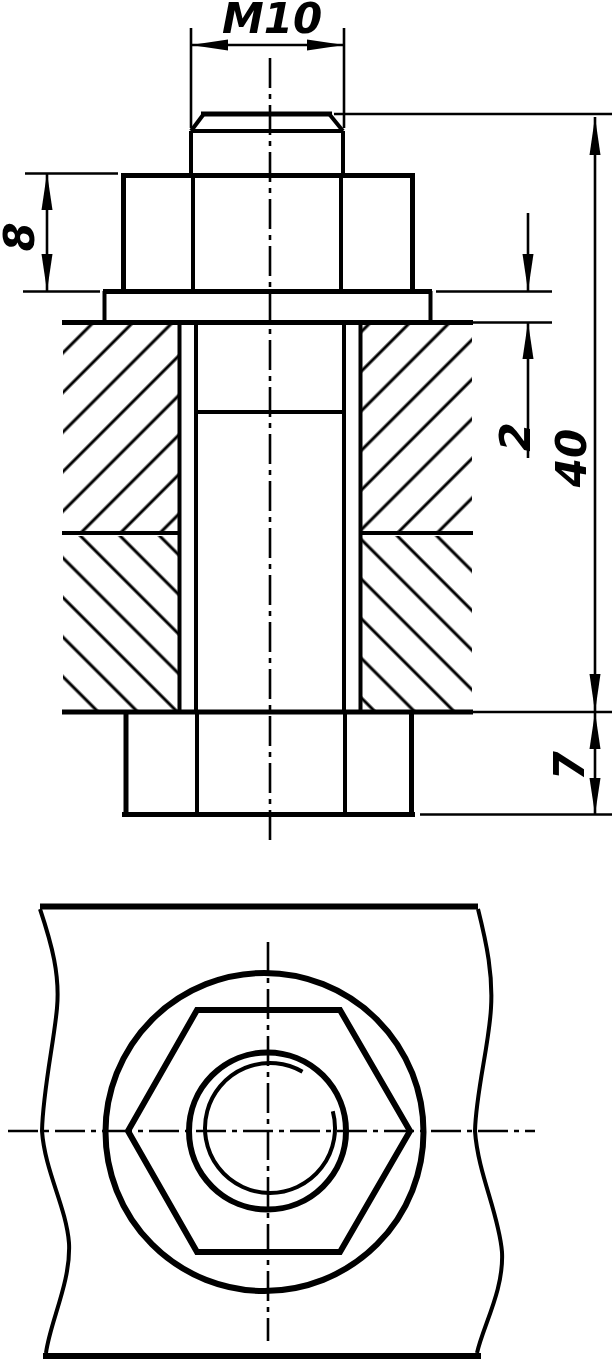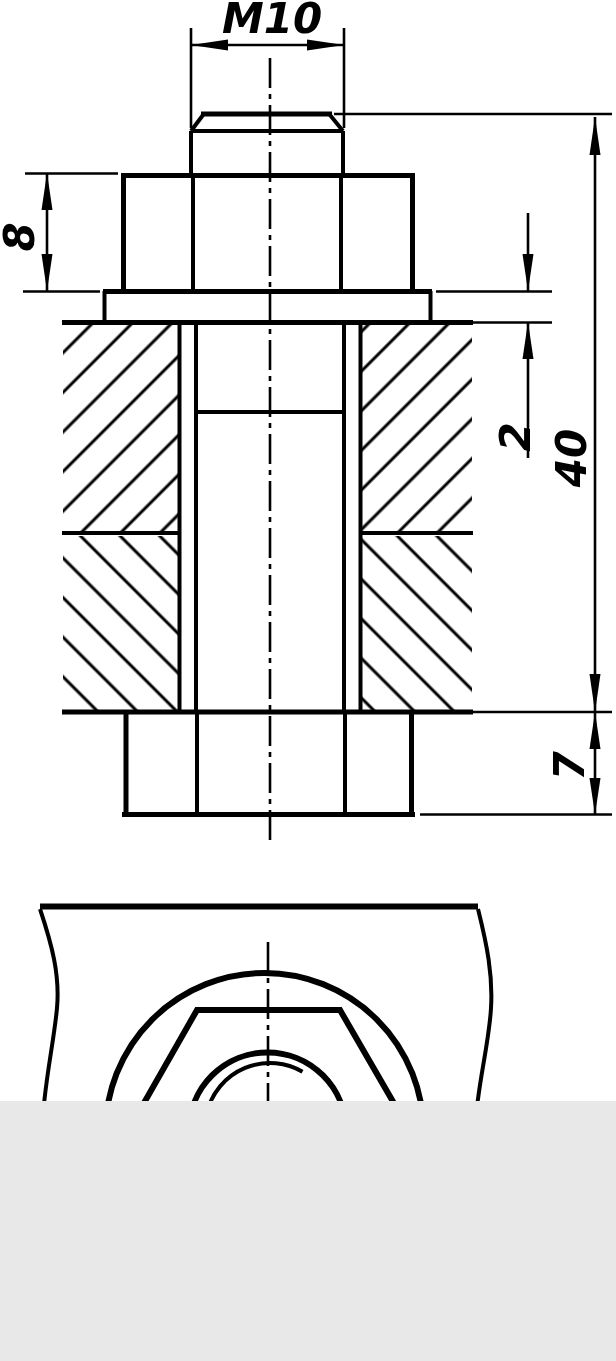--- a/index.html
+++ b/index.html
@@ -1,17 +1,17 @@
 <!DOCTYPE html>
 <html><head>
 <meta charset="utf-8">
 <style>
   html,body{margin:0;padding:0;background:#e8e8e8;}
   .canvas{
-    position:relative;width:616px;height:1101px;background:#ffffff;
+    position:relative;width:616px;height:1361px;background:#ffffff;
     font-family:"DejaVu Sans",sans-serif;
   }
   svg{display:block;}
   svg line, svg path, svg polyline, svg circle, svg polygon.outline{
     stroke:#000;fill:none;stroke-linecap:butt;
   }
   .thick{stroke-width:5;}
   .thick6{stroke-width:6;}
   .med{stroke-width:4;}
   .thin{stroke-width:2.6;}

